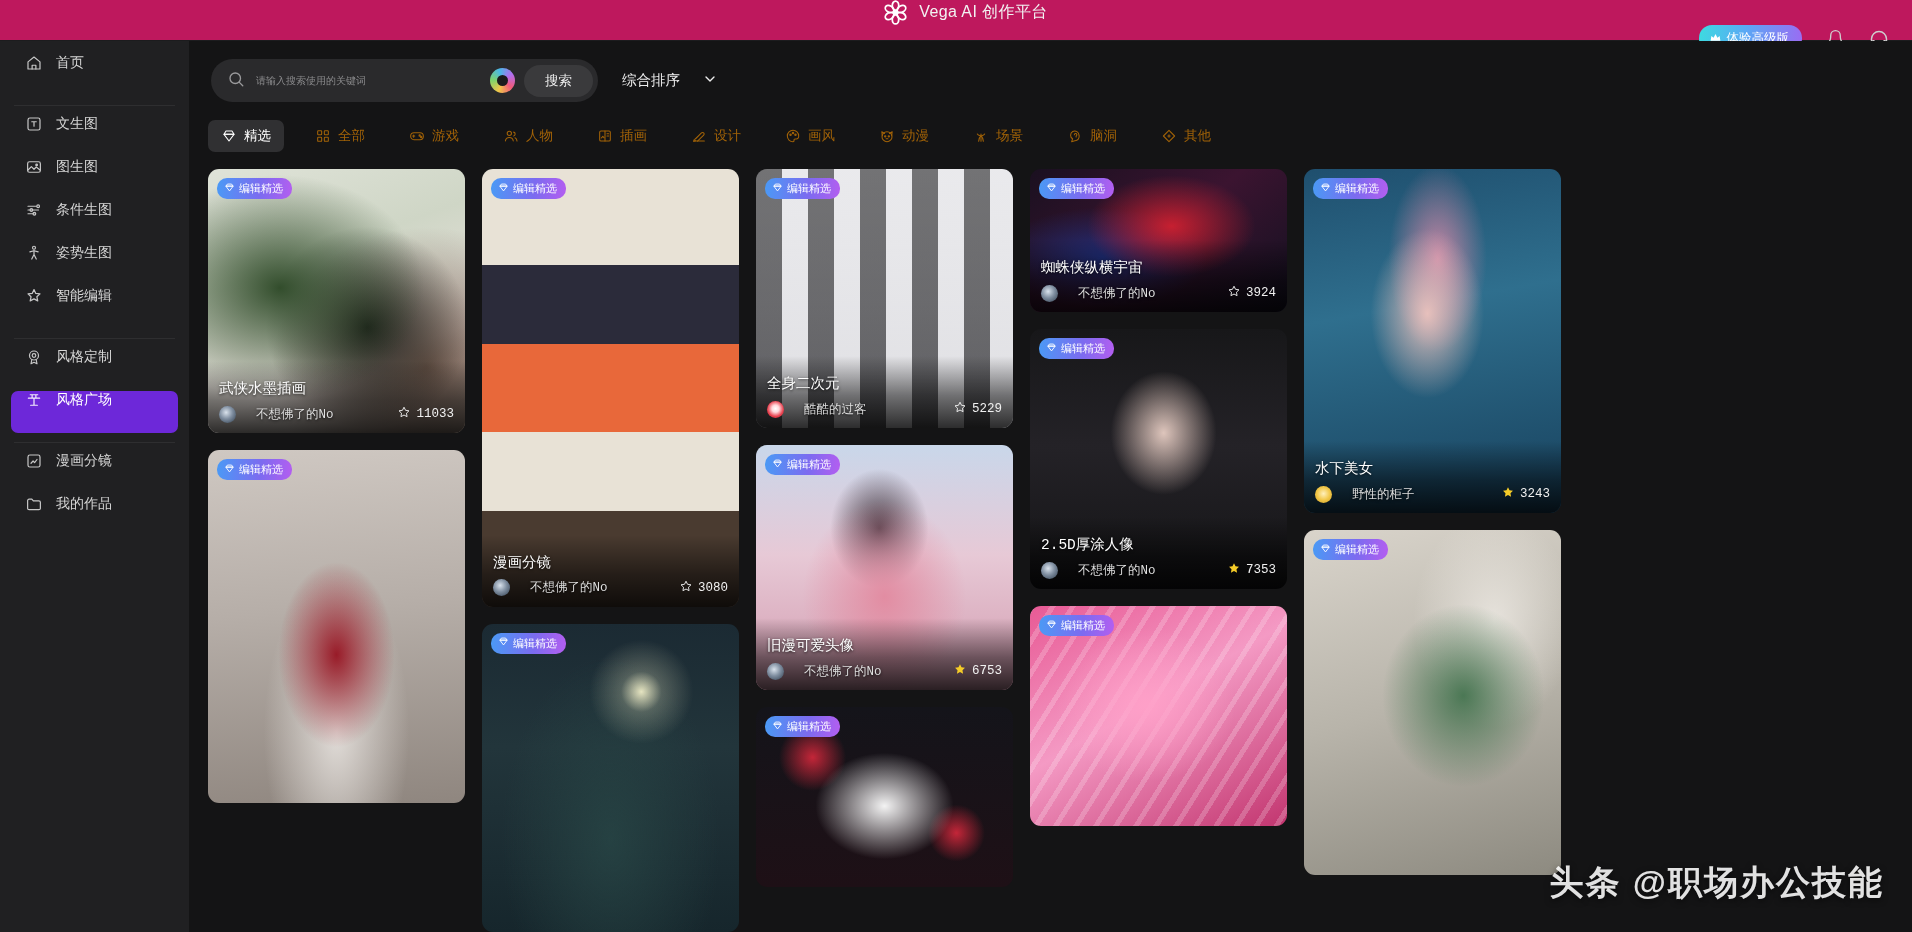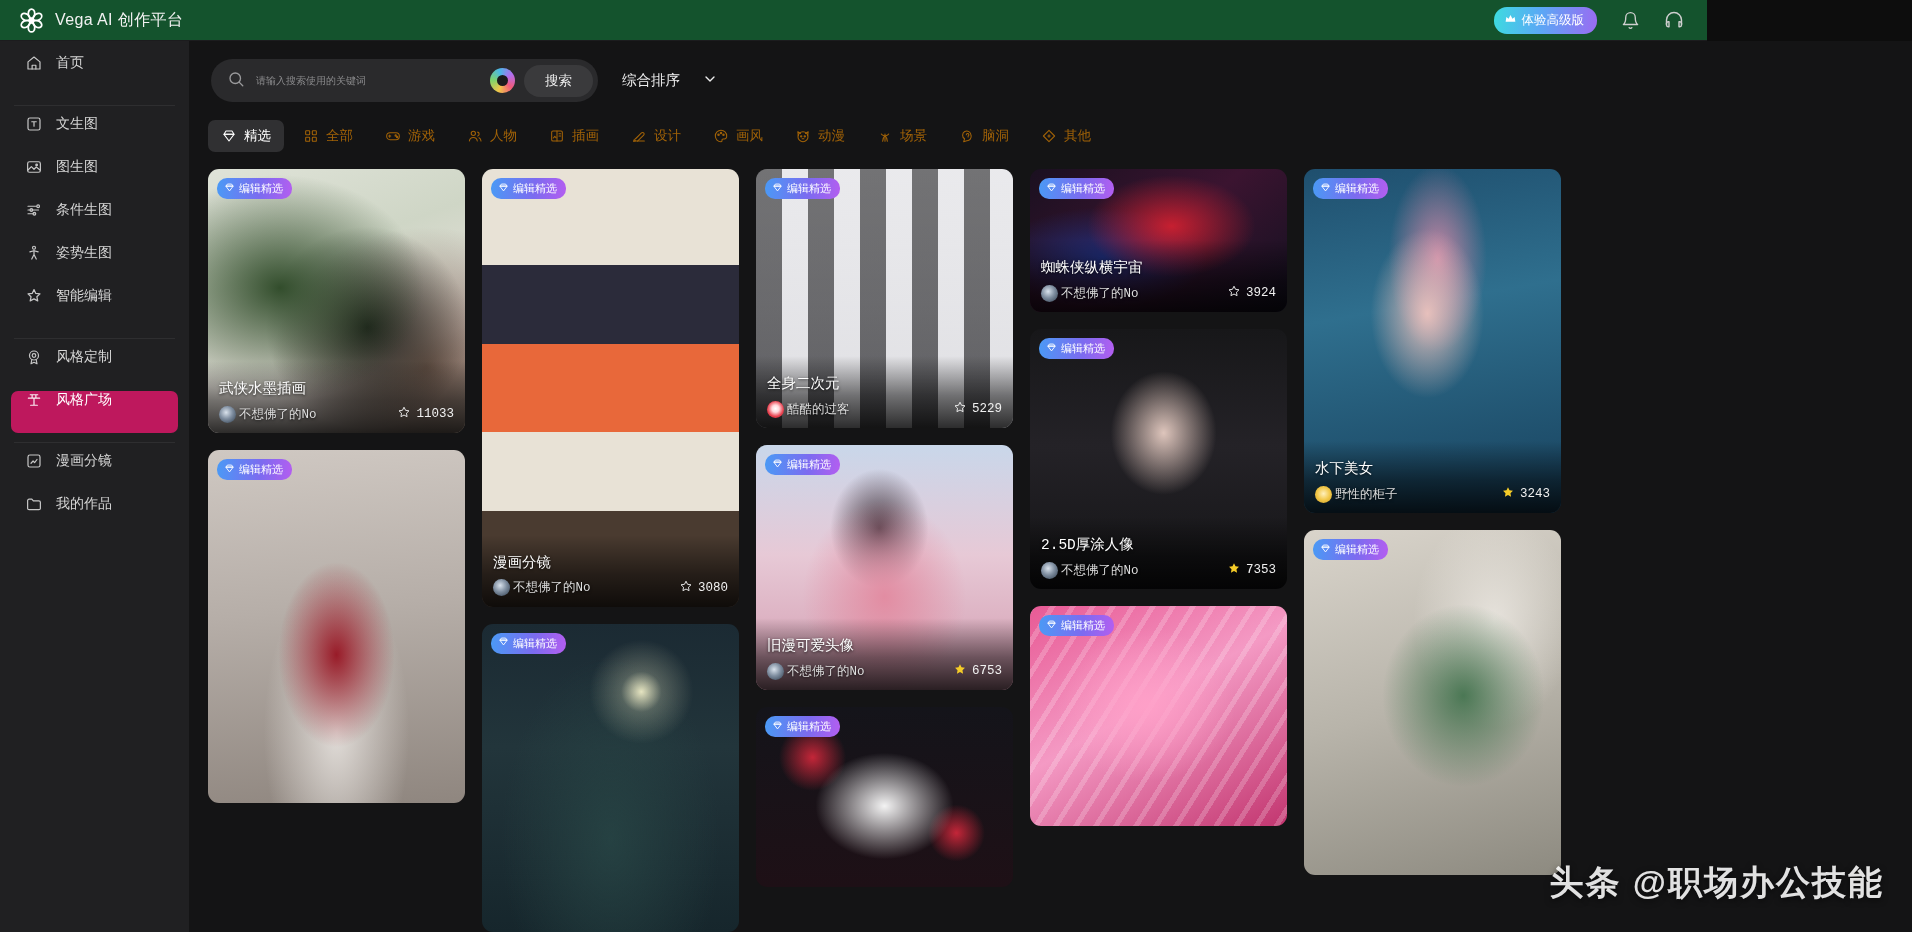--- a/index.html
+++ b/index.html
@@ -6,23 +6,24 @@
   html, body {
     width: 1912px; height: 932px;
     background: #000;
     font-family: "Liberation Sans", "DejaVu Sans", sans-serif;
     overflow: hidden;
   }
   .app { position: relative; width: 1912px; height: 932px; background: #0d0d0d; }
 
   
   .topbar {
-    position: absolute; left: 0; top: 0; width: 1707px; height: 41px;
-    background: #14532d; display: flex; align-items: center;
+    position: absolute; left: 0; top: 0; width: 1912px; height: 41px;
+    background: #be185d; display: flex; align-items: center;
     border-bottom: 1px solid #1c1c1e;
+    flex-direction: column;
   }
   .brand { display: flex; align-items: center; gap: 11px; padding-left: 19px; }
   .brand-logo { width: 25px; height: 25px; }
   .brand-name { color: #f2f2f2; font-size: 16px; letter-spacing: .4px; }
   .topbar-right { margin-left: auto; display: flex; align-items: center; gap: 22px; padding-right: 22px; }
   .premium-btn {
     display: flex; align-items: center; gap: 5px;
     background: linear-gradient(95deg, #3ddbe0 0%, #5aa8f5 45%, #9b6bf2 100%);
     color: #fff; font-size: 12.5px; padding: 5px 13px 5px 10px;
     border-radius: 13px; cursor: pointer; white-space: nowrap;
@@ -33,21 +34,21 @@
   .sidebar {
     position: absolute; left: 0; top: 41px; width: 189px; height: 891px;
     background: #202022; display: flex; flex-direction: column;
   }
   .nav { padding-top: 12px; flex: 1; }
   .nav-item {
     display: flex; align-items: flex-start; gap: 13px;
     height: 42px; margin: 1px 11px; padding-left: 14px;
     border-radius: 7px; color: #d6d6d6; font-size: 14px; cursor: pointer;
   }
-  .nav-item.active { background: #be185d; color: #fff; }
+  .nav-item.active { background: #6d28d9; color: #fff; }
   .nav-icon { width: 18px; height: 18px; flex: 0 0 18px; display:flex; align-items:center; justify-content:center; opacity:.92;}
   .nav-sep { height: 1px; background: #2e2e30; margin: 9px 14px; }
   .sidebar-bottom { padding: 0 0 16px 0; }
   .contact-btn {
     display: flex; align-items: center; justify-content: center; gap: 8px;
     height: 38px; margin: 0 13px 15px 13px; border: 1px solid #3a3a3c;
     border-radius: 8px; color: #ededed; font-size: 14px; cursor: pointer;
     background: #252527;
   }
   .user-sep { height: 1px; background: #2e2e30; margin: 0 13px 10px 13px; }
@@ -80,21 +81,21 @@
     background: conic-gradient(from 200deg, #f0c64a, #7fd46c, #4ab7e8, #b06ef0, #f05a7a, #f0c64a);
     display: flex; align-items: center; justify-content: center;
   }
   .cam-inner { width: 11px; height: 11px; border-radius: 50%; background: #1b1b1d; }
   .search-btn {
     margin-left: 9px; background: #3a3a3c; color: #ededed; font-size: 13.5px;
     border-radius: 17px; padding: 7px 21px; cursor: pointer;
   }
   .sortsel { display: flex; align-items: center; gap: 22px; color: #ededed; font-size: 14.5px; cursor: pointer; }
 
-  .tabs { display: flex; align-items: center; gap: 6px; padding: 18px 0 0 19px; }
+  .tabs { display: flex; align-items: center; gap: 18px; padding: 18px 0 0 19px; }
   .tab {
     display: flex; align-items: center; gap: 7px; height: 32px;
     padding: 0 13px; border-radius: 7px; color: #a16207; font-size: 13.5px; cursor: pointer;
   }
   .tab.active { background: #303032; color: #fff; }
   .tab-icon { width: 16px; height: 16px; display:flex; align-items:center; justify-content:center;}
 
   
   .grid {
     display: flex; gap: 17px; padding: 17px 0 0 19px; height: 780px; overflow: hidden; font-family: Liberation Mono, monospace;
@@ -108,21 +109,21 @@
     color: #fff; font-size: 11px; padding: 3px 9px 3px 7px; border-radius: 10px;
     white-space: nowrap;
   }
   .badge svg { width: 11px; height: 11px; }
   .card-overlay {
     position: absolute; left: 0; right: 0; bottom: 0; z-index: 2;
     padding: 18px 11px 10px 11px;
     background: linear-gradient(to top, rgba(0,0,0,.80) 0%, rgba(0,0,0,.50) 45%, rgba(0,0,0,0) 100%);
   }
   .card-title { color: #fff; font-size: 14.5px; margin-bottom: 7px; text-shadow: 0 1px 3px rgba(0,0,0,.8); }
-  .card-meta { display: flex; align-items: center; gap: 3px; }
+  .card-meta { display: flex; align-items: center; gap: 20px; }
   .meta-avatar { width: 17px; height: 17px; border-radius: 50%; flex: 0 0 17px; }
   .meta-author { color: #dedede; font-size: 12.5px; flex: 1; text-shadow: 0 1px 3px rgba(0,0,0,.8); }
   .meta-star { display: flex; align-items: center; gap: 5px; color: #f0f0f0; font-size: 12.5px; }
   .meta-star svg { width: 14px; height: 14px; }
 
   .watermark {
     position: absolute; right: 28px; bottom: 26px; z-index: 20;
     color: rgba(255,255,255,.88); font-size: 34px; font-weight: bold;
     letter-spacing: 2px; text-shadow: 0 2px 6px rgba(0,0,0,.6);
     pointer-events: none;

